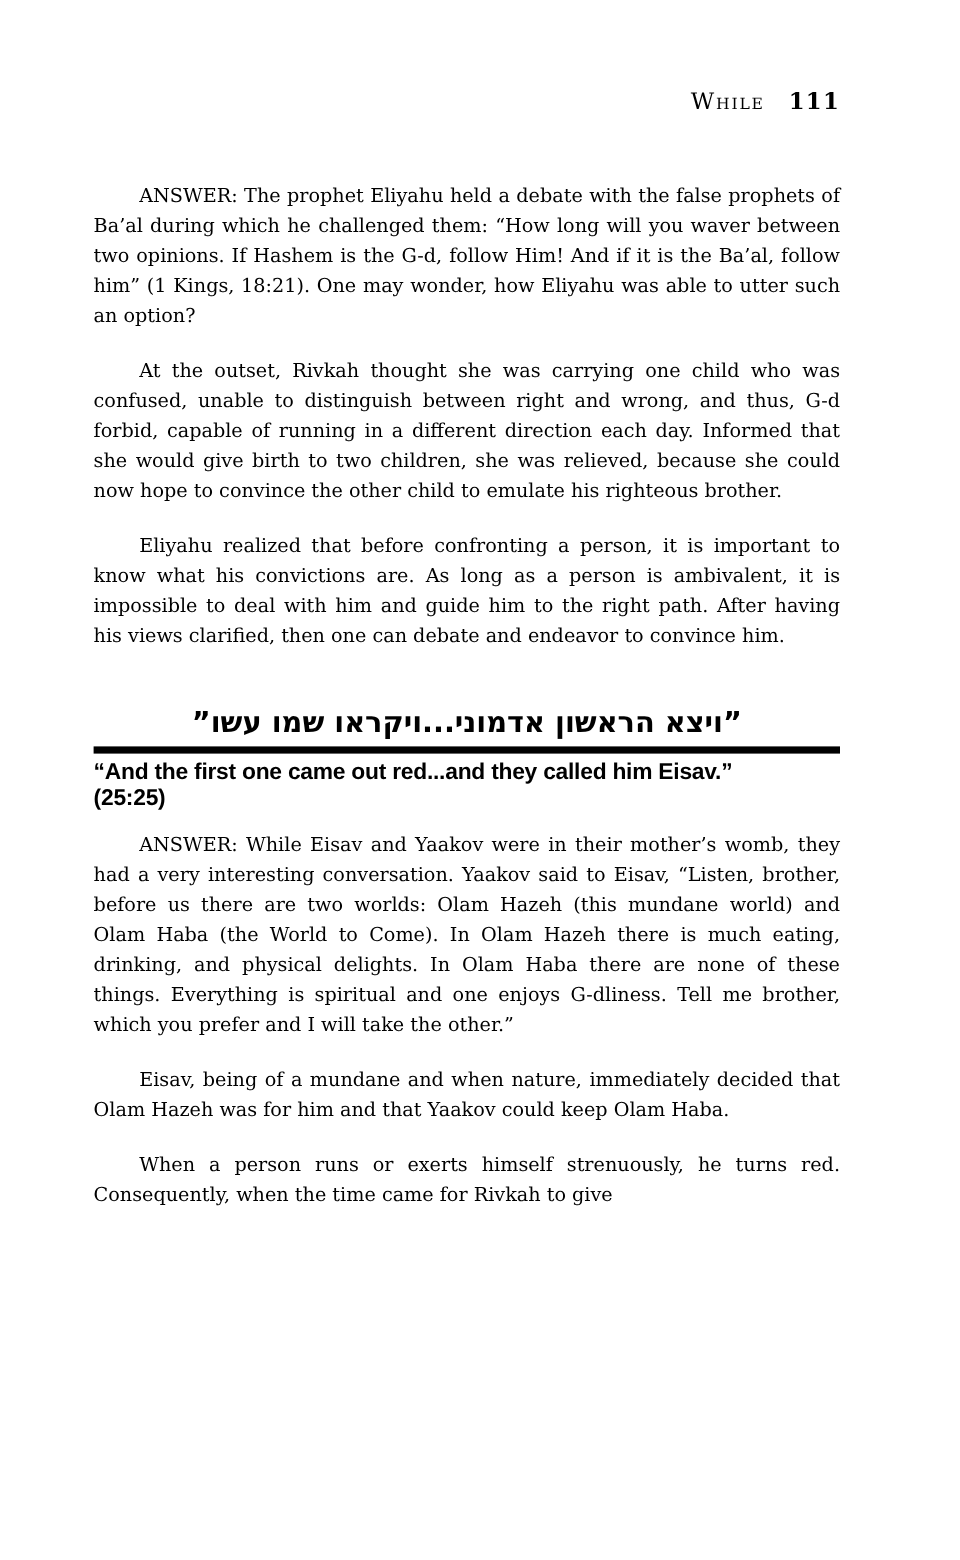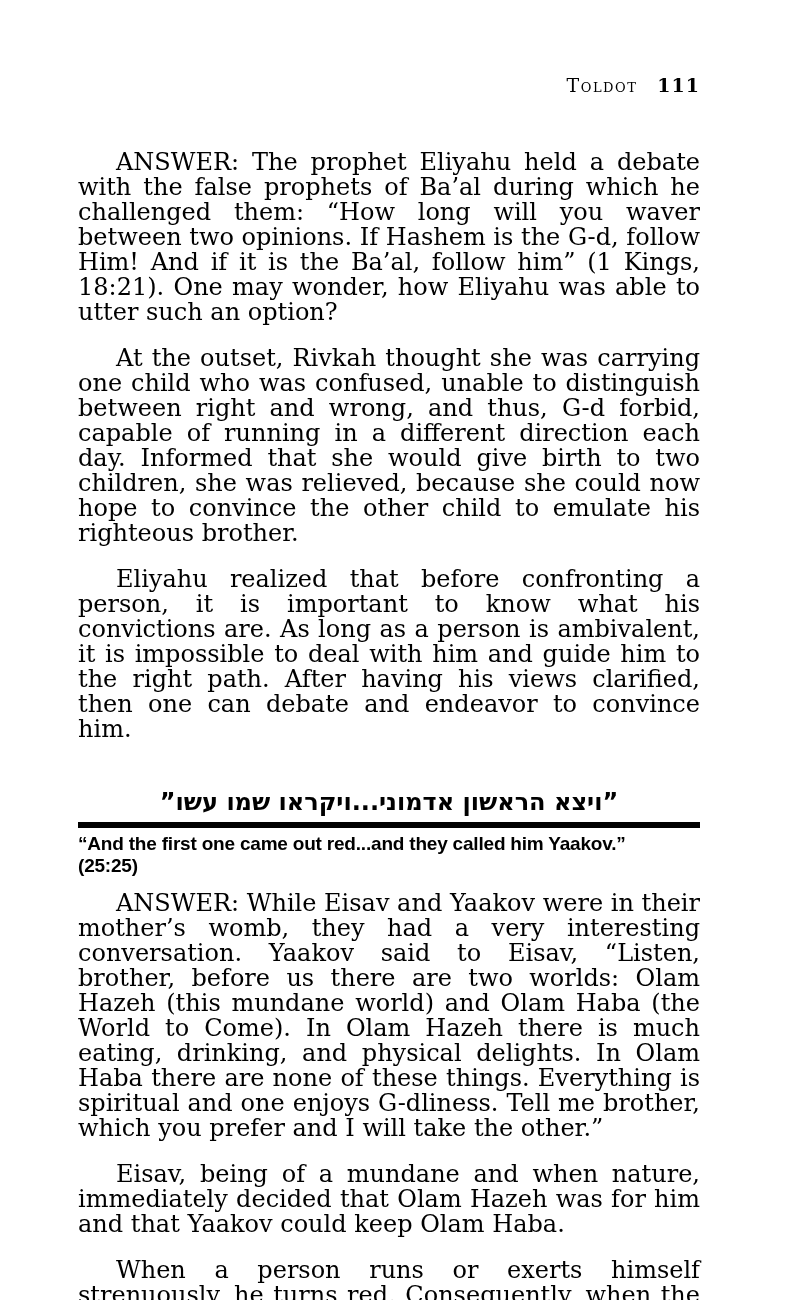--- a/index.html
+++ b/index.html
@@ -30,21 +30,21 @@
   .page-number {
     font-weight: bold;
     margin-left: 20px;
     letter-spacing: 1px;
   }
   .content {
     position: absolute;
     top: 150px; left: 78px; width: 622px;
   }
   .para {
-    font-size: 24px;
+    font-size: 16px;
     line-height: 25px;
     text-align: justify;
     text-indent: 38px;
     margin: 0 0 21px 0;
   }
   .para:last-child { margin-bottom: 12px; }
   .italic { }
   .hebrew-heading {
     direction: rtl;
     text-align: center;
@@ -67,37 +67,37 @@
     letter-spacing: -0.2px;
     margin: 0 0 14px 0;
   }
 </style>
 </head>
 <body>
 
 <div class="page">
 
   <div class="running-head">
-    <span class="section-title">Toldot</span><span class="page-number">111</span>
+    <span class="section-title">While</span><span class="page-number">111</span>
   </div>
 
   <div class="content">
 
     <p class="para"><span>ANSWER: The prophet Eliyahu held a debate with the false prophets of Ba’al during which he challenged them: “How long will you waver between two opinions. If Hashem is the G-d, follow Him! And if it is the Ba’al, follow him” (1 Kings, 18:21). One may wonder, how Eliyahu was able to utter such an option?</span></p>
 
     <p class="para"><span>At the outset, Rivkah thought she was carrying one child who was confused, unable to distinguish between right and wrong, and thus, G-d forbid, capable of running in a different direction each day. Informed that she would give birth to two children, she was relieved, because she could now hope to convince the other child to emulate his righteous brother.</span></p>
 
     <p class="para"><span>Eliyahu realized that before confronting a person, it is important to know what his convictions are. As long as a person is ambivalent, it is impossible to deal with him and guide him to the right path. After having his views clarified, then one can debate and endeavor to convince him.</span></p>
 
     <div class="hebrew-heading">”ויצא הראשון אדמוני...ויקראו שמו עשו”</div>
 
     <div class="divider-rule"></div>
 
     <div class="verse-caption">
-      <div>“And the first one came out red...and they called him Yaakov.”</div>
+      <div>“And the first one came out red...and they called him Eisav.”</div>
       <div>(25:25)</div>
     </div>
 
 
     <p class="para"><span>ANSWER: While Eisav and Yaakov were in their mother’s womb, they had a very interesting conversation. Yaakov said to Eisav, “Listen, brother, before us there are two worlds: </span><span class="italic">Olam Hazeh</span><span> (this mundane world) and </span><span class="italic">Olam Haba</span><span> (the World to Come). In </span><span class="italic">Olam Hazeh</span><span> there is much eating, drinking, and physical delights. In </span><span class="italic">Olam Haba</span><span> there are none of these things. Everything is spiritual and one enjoys G-dliness. Tell me brother, which you prefer and I will take the other.”</span></p>
 
     <p class="para"><span>Eisav, being of a mundane and when nature, immediately decided that </span><span class="italic">Olam Hazeh</span><span> was for him and that Yaakov could keep </span><span class="italic">Olam Haba</span><span>.</span></p>
 
     <p class="para"><span>When a person runs or exerts himself strenuously, he turns red. Consequently, when the time came for Rivkah to give</span></p>
 

